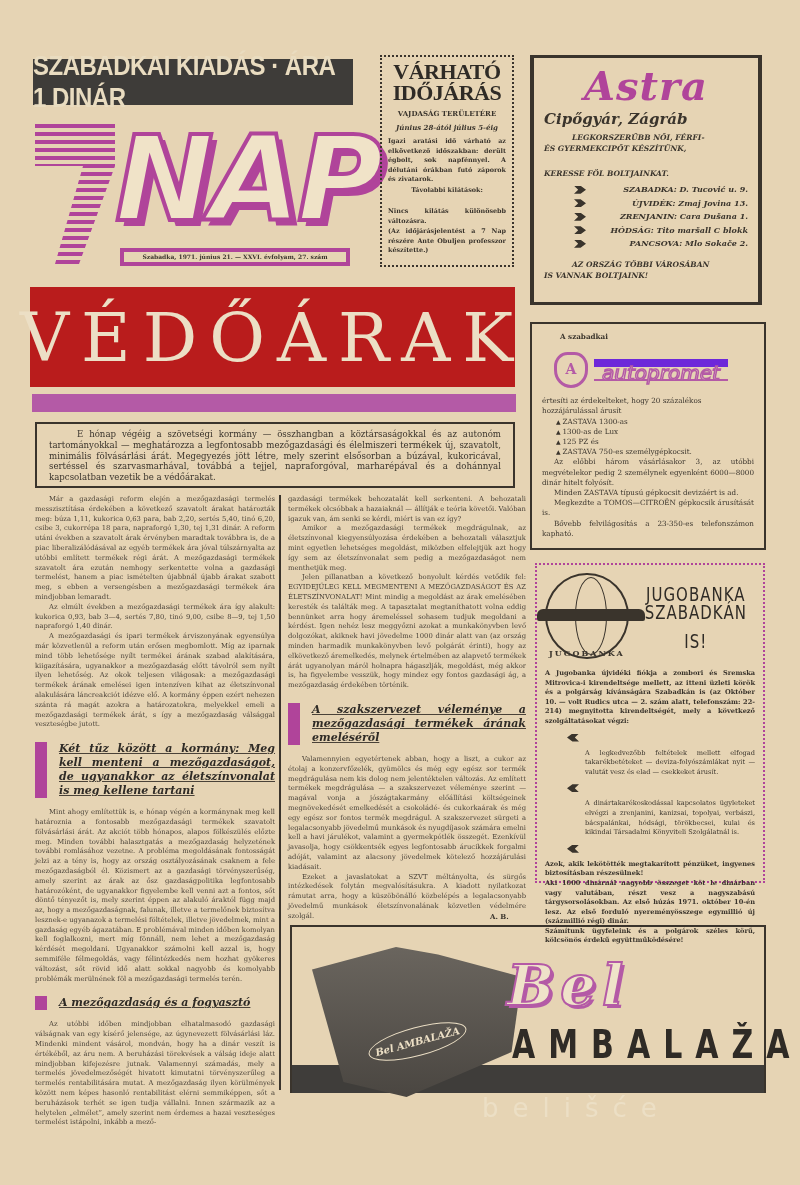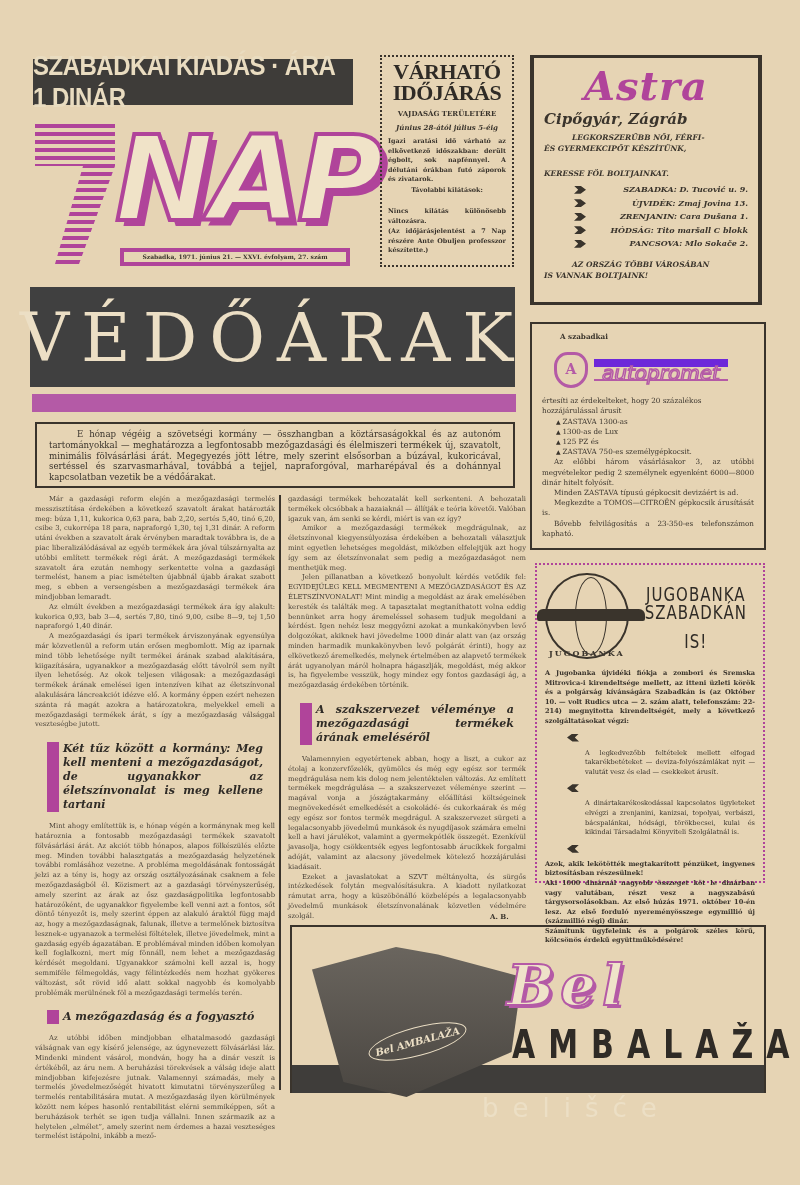--- a/index.html
+++ b/index.html
@@ -58,36 +58,36 @@
     font-family: "DejaVu Serif", serif; font-style: italic; font-weight: bold;
     font-size: 40px; color: #b0449a; text-align: center; line-height: 44px; letter-spacing: 1px;
   }
   .astra .sub { font-style: italic; font-weight: bold; font-size: 15px; margin-top: 2px; }
   .astra .line { font-size: 7.5px; font-weight: bold; font-style: italic; line-height: 11px; }
   .astra .shops { margin-top: 4px; }
   .astra .shop { font-size: 8px; font-style: italic; font-weight: bold; line-height: 13.5px; padding-left: 30px; display: flex; align-items: center; justify-content: space-between; }
   .astra .shop .arrow { display: inline-block; width: 12px; height: 8px; background: #3a342c; clip-path: polygon(0 0, 55% 0, 100% 50%, 55% 100%, 0 100%, 35% 50%); margin-right: 4px; }
   .vedoarak-bar {
     left: 30px; top: 287px; width: 485px; height: 100px;
-    background: #404040; color: #ecdfc5;
+    background: #b91c1c; color: #ecdfc5;
     font-family: "DejaVu Serif", serif; font-size: 68px; letter-spacing: 12px;
     display: flex; align-items: center; justify-content: center;
   }
   .magenta-bar { left: 32px; top: 394px; width: 484px; height: 18px; background: #b45aa6; }
   .lead {
     left: 35px; top: 422px; width: 480px; height: 66px;
     border: 2px solid #3a342c; padding: 5px 12px;
     font-size: 8.6px; line-height: 10.8px; text-align: justify; text-indent: 28px;
   }
   .col { font-size: 6.8px; line-height: 9.8px; text-align: justify; color: #4a4238; }
   .col p { text-indent: 14px; }
   .col1 { left: 35px; top: 495px; width: 240px; }
   .col2 { left: 288px; top: 495px; width: 238px; }
   .vrule { left: 279px; top: 495px; width: 2px; height: 595px; background: #3a342c; }
-  .subhead { display: flex; gap: 4px; margin: 12px 12px 10px; }
+  .subhead { display: flex; gap: 12px; margin: 12px 0 10px; text-decoration: underline; }
   .subhead .mark { width: 12px; flex: 0 0 12px; background: #b0449a; }
   .subhead .txt { font-weight: bold; font-style: italic; font-size: 11px; line-height: 14px; color: #2f2b26; }
   .autopr {
     left: 530px; top: 322px; width: 236px; height: 228px;
     border-right: 2px solid #3a342c; border-bottom: 2px solid #3a342c; border-left: 2px solid #3a342c; border-top: 2px solid #3a342c;
     padding: 8px 10px; font-size: 7.2px; line-height: 10.2px;
   }
   .autopr .intro { font-weight: bold; padding-left: 18px; }
   .autopr .logo { display: flex; align-items: center; gap: 6px; margin: 10px 0 8px 12px; }
   .autopr .badge { width: 34px; height: 36px; border: 3px solid #b45aa6; border-radius: 40% 40% 50% 50%; color: #b45aa6; font-weight: bold; font-size: 14px; text-align: center; line-height: 28px; }

